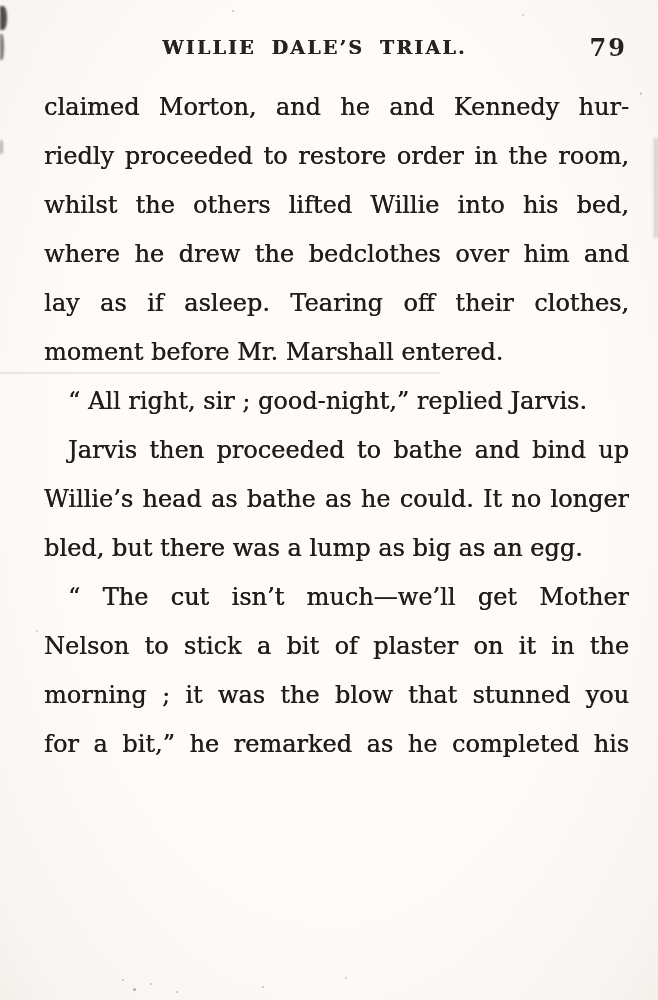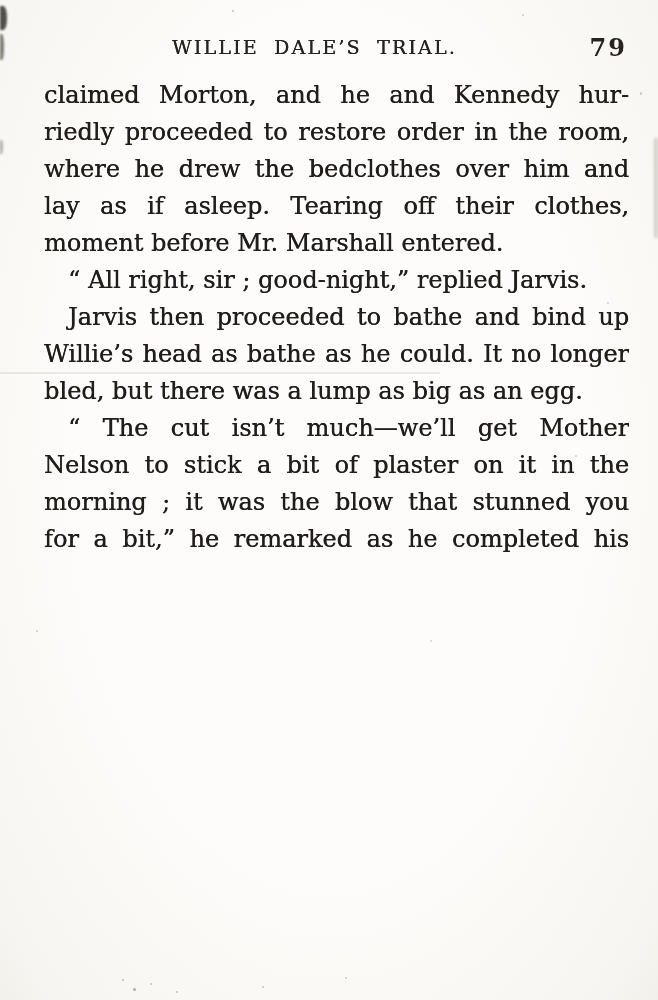--- a/index.html
+++ b/index.html
@@ -19,21 +19,21 @@
   
   .running-header {
     position: absolute;
     left: 44px; top: 33px; width: 585px; height: 26px;
   }
   .header-title {
     position: absolute;
     left: 0; right: 44px; top: 3px;
     text-align: center;
     font-size: 19px;
-    font-weight: normal;
+    font-weight: bold;
     letter-spacing: 2.2px;
     word-spacing: 7px;
     color: #262320;
     text-shadow: 0.3px 0 0 currentColor;
   }
   .page-number {
     position: absolute;
     right: 2px; top: 0;
     font-size: 24px;
     font-weight: bold;
@@ -51,20 +51,21 @@
     text-shadow: 0.35px 0 0 currentColor;
   }
   .para { margin: 0; }
   .line {
     height: 37px;
     line-height: 37px;
     text-align: justify;
     text-align-last: justify;
     overflow: hidden;
     white-space: normal;
+    margin-top: 12px;
   }
   .line.last { text-align-last: left; }
   .para.indent .line.first { padding-left: 24px; }
 
   
   .artifact { position: absolute; pointer-events: none; }
   .edge-blot-1 { left: 0; top: 6px;  width: 7px; height: 24px; background: #35322e; border-radius: 0 60% 60% 0; filter: blur(1px); opacity: .85; }
   .edge-blot-2 { left: 0; top: 34px; width: 4px; height: 26px; background: #4a463f; border-radius: 0 60% 60% 0; filter: blur(1.2px); opacity: .7; }
   .edge-blot-3 { left: 0; top: 140px; width: 3px; height: 14px; background: #6a655c; border-radius: 0 60% 60% 0; filter: blur(1.2px); opacity: .5; }
   .right-sliver { right: 0; top: 138px; width: 4px; height: 100px; background: #c9c5be; filter: blur(1.5px); opacity: .8; }
@@ -91,20 +92,21 @@
 
   <div class="running-header">
     <div class="header-title">WILLIE DALE’S TRIAL.</div>
     <div class="page-number">79</div>
   </div>
 
   <div class="text-block">
       <div class="para">
         <div class="line first">claimed Morton, and he and Kennedy hur-</div>
         <div class="line">riedly proceeded to restore order in the room,</div>
+        <div class="line">whilst the others lifted Willie into his bed,</div>
         <div class="line">where he drew the bedclothes over him and</div>
         <div class="line">lay as if asleep.  Tearing off their clothes,</div>
         <div class="line last">moment before Mr. Marshall entered.</div>
       </div>
       <div class="para indent">
         <div class="line first last">“ All right, sir ; good-night,” replied Jarvis.</div>
       </div>
       <div class="para indent">
         <div class="line first">Jarvis then proceeded to bathe and bind up</div>
         <div class="line">Willie’s head as bathe as he could.  It no longer</div>

